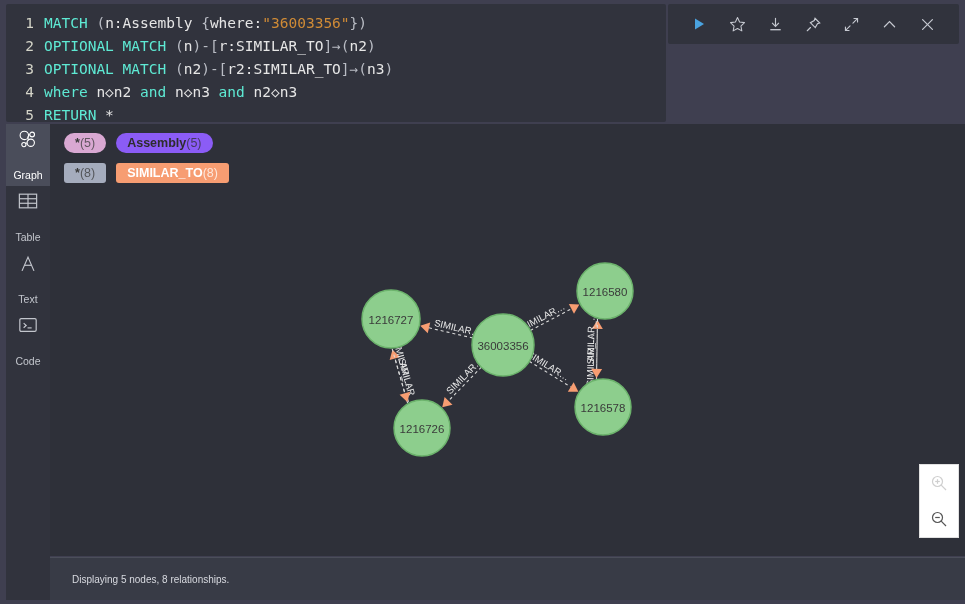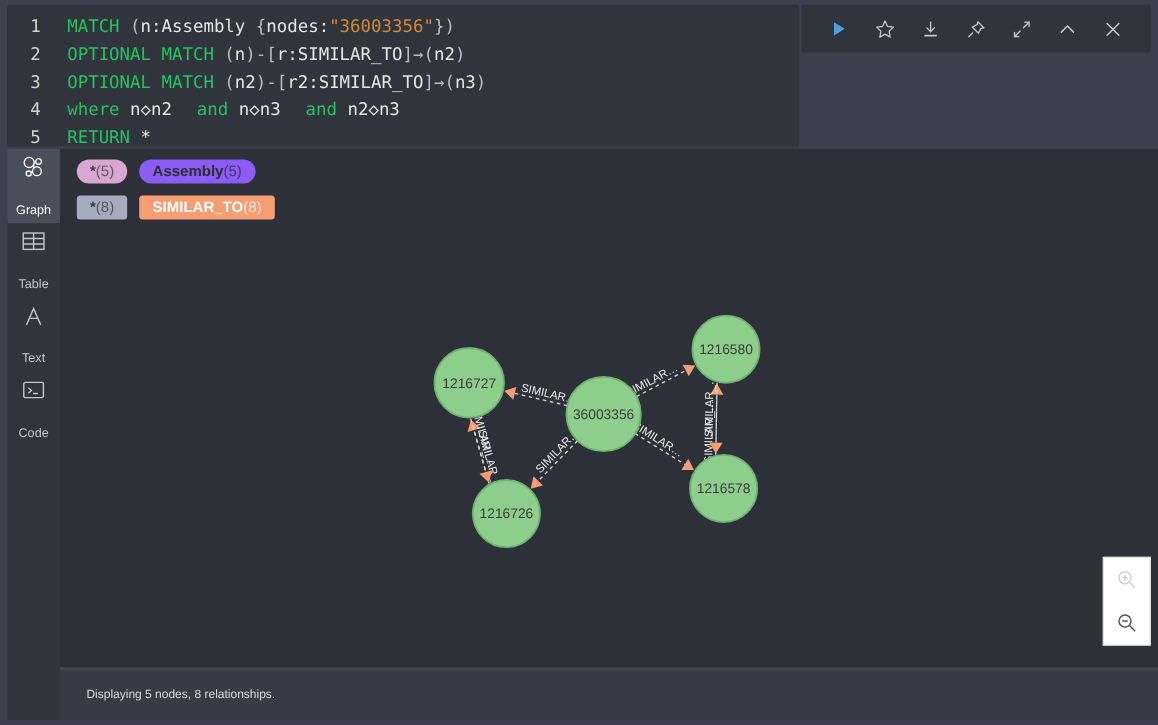--- a/index.html
+++ b/index.html
@@ -43,21 +43,21 @@
   .gutter {
     width: 38px;
     text-align: right;
     color: #d4d4c8;
     padding-right: 10px;
     box-sizing: border-box;
     flex: 0 0 38px;
     font-size: 14.5px;
   }
   .code-text { color: #d7d7d7; }
-  .kw   { color: #22c55e; margin-left: 12px; }
+  .kw   { color: #5eead4; }
   .str  { color: #d08b36; }
   .punct{ color: #b9bcc4; }
   .ident{ color: #e6e6e6; }
 
   
   .toolbar {
     position: absolute;
     left: 668px; top: 4px;
     width: 291px; height: 40px;
     background: #31333d;
@@ -185,21 +185,21 @@
     background: #31333d;
   }
 </style>
 </head>
 <body>
 
 <div id="app">
 
   <div class="editor">
     <div class="code-lines" id="code-lines">
-        <div class="code-line"><span class="gutter">1</span><span class="code-text"><span class="kw">MATCH </span><span class="punct">(</span><span class="ident">n:Assembly </span><span class="punct">{</span><span class="ident">nodes:</span><span class="str">"36003356"</span><span class="punct">})</span></span></div>
+        <div class="code-line"><span class="gutter">1</span><span class="code-text"><span class="kw">MATCH </span><span class="punct">(</span><span class="ident">n:Assembly </span><span class="punct">{</span><span class="ident">where:</span><span class="str">"36003356"</span><span class="punct">})</span></span></div>
         <div class="code-line"><span class="gutter">2</span><span class="code-text"><span class="kw">OPTIONAL MATCH </span><span class="punct">(</span><span class="ident">n</span><span class="punct">)-[</span><span class="ident">r:SIMILAR_TO</span><span class="punct">]→(</span><span class="ident">n2</span><span class="punct">)</span></span></div>
         <div class="code-line"><span class="gutter">3</span><span class="code-text"><span class="kw">OPTIONAL MATCH </span><span class="punct">(</span><span class="ident">n2</span><span class="punct">)-[</span><span class="ident">r2:SIMILAR_TO</span><span class="punct">]→(</span><span class="ident">n3</span><span class="punct">)</span></span></div>
         <div class="code-line"><span class="gutter">4</span><span class="code-text"><span class="kw">where </span><span class="ident">n◇n2</span><span class="kw"> and </span><span class="ident">n◇n3</span><span class="kw"> and </span><span class="ident">n2◇n3</span></span></div>
         <div class="code-line"><span class="gutter">5</span><span class="code-text"><span class="kw">RETURN </span><span class="ident">*</span></span></div>
       </div>
   </div>
 
   <div class="toolbar" id="toolbar">
       <div class="tb-btn">
         <span>

